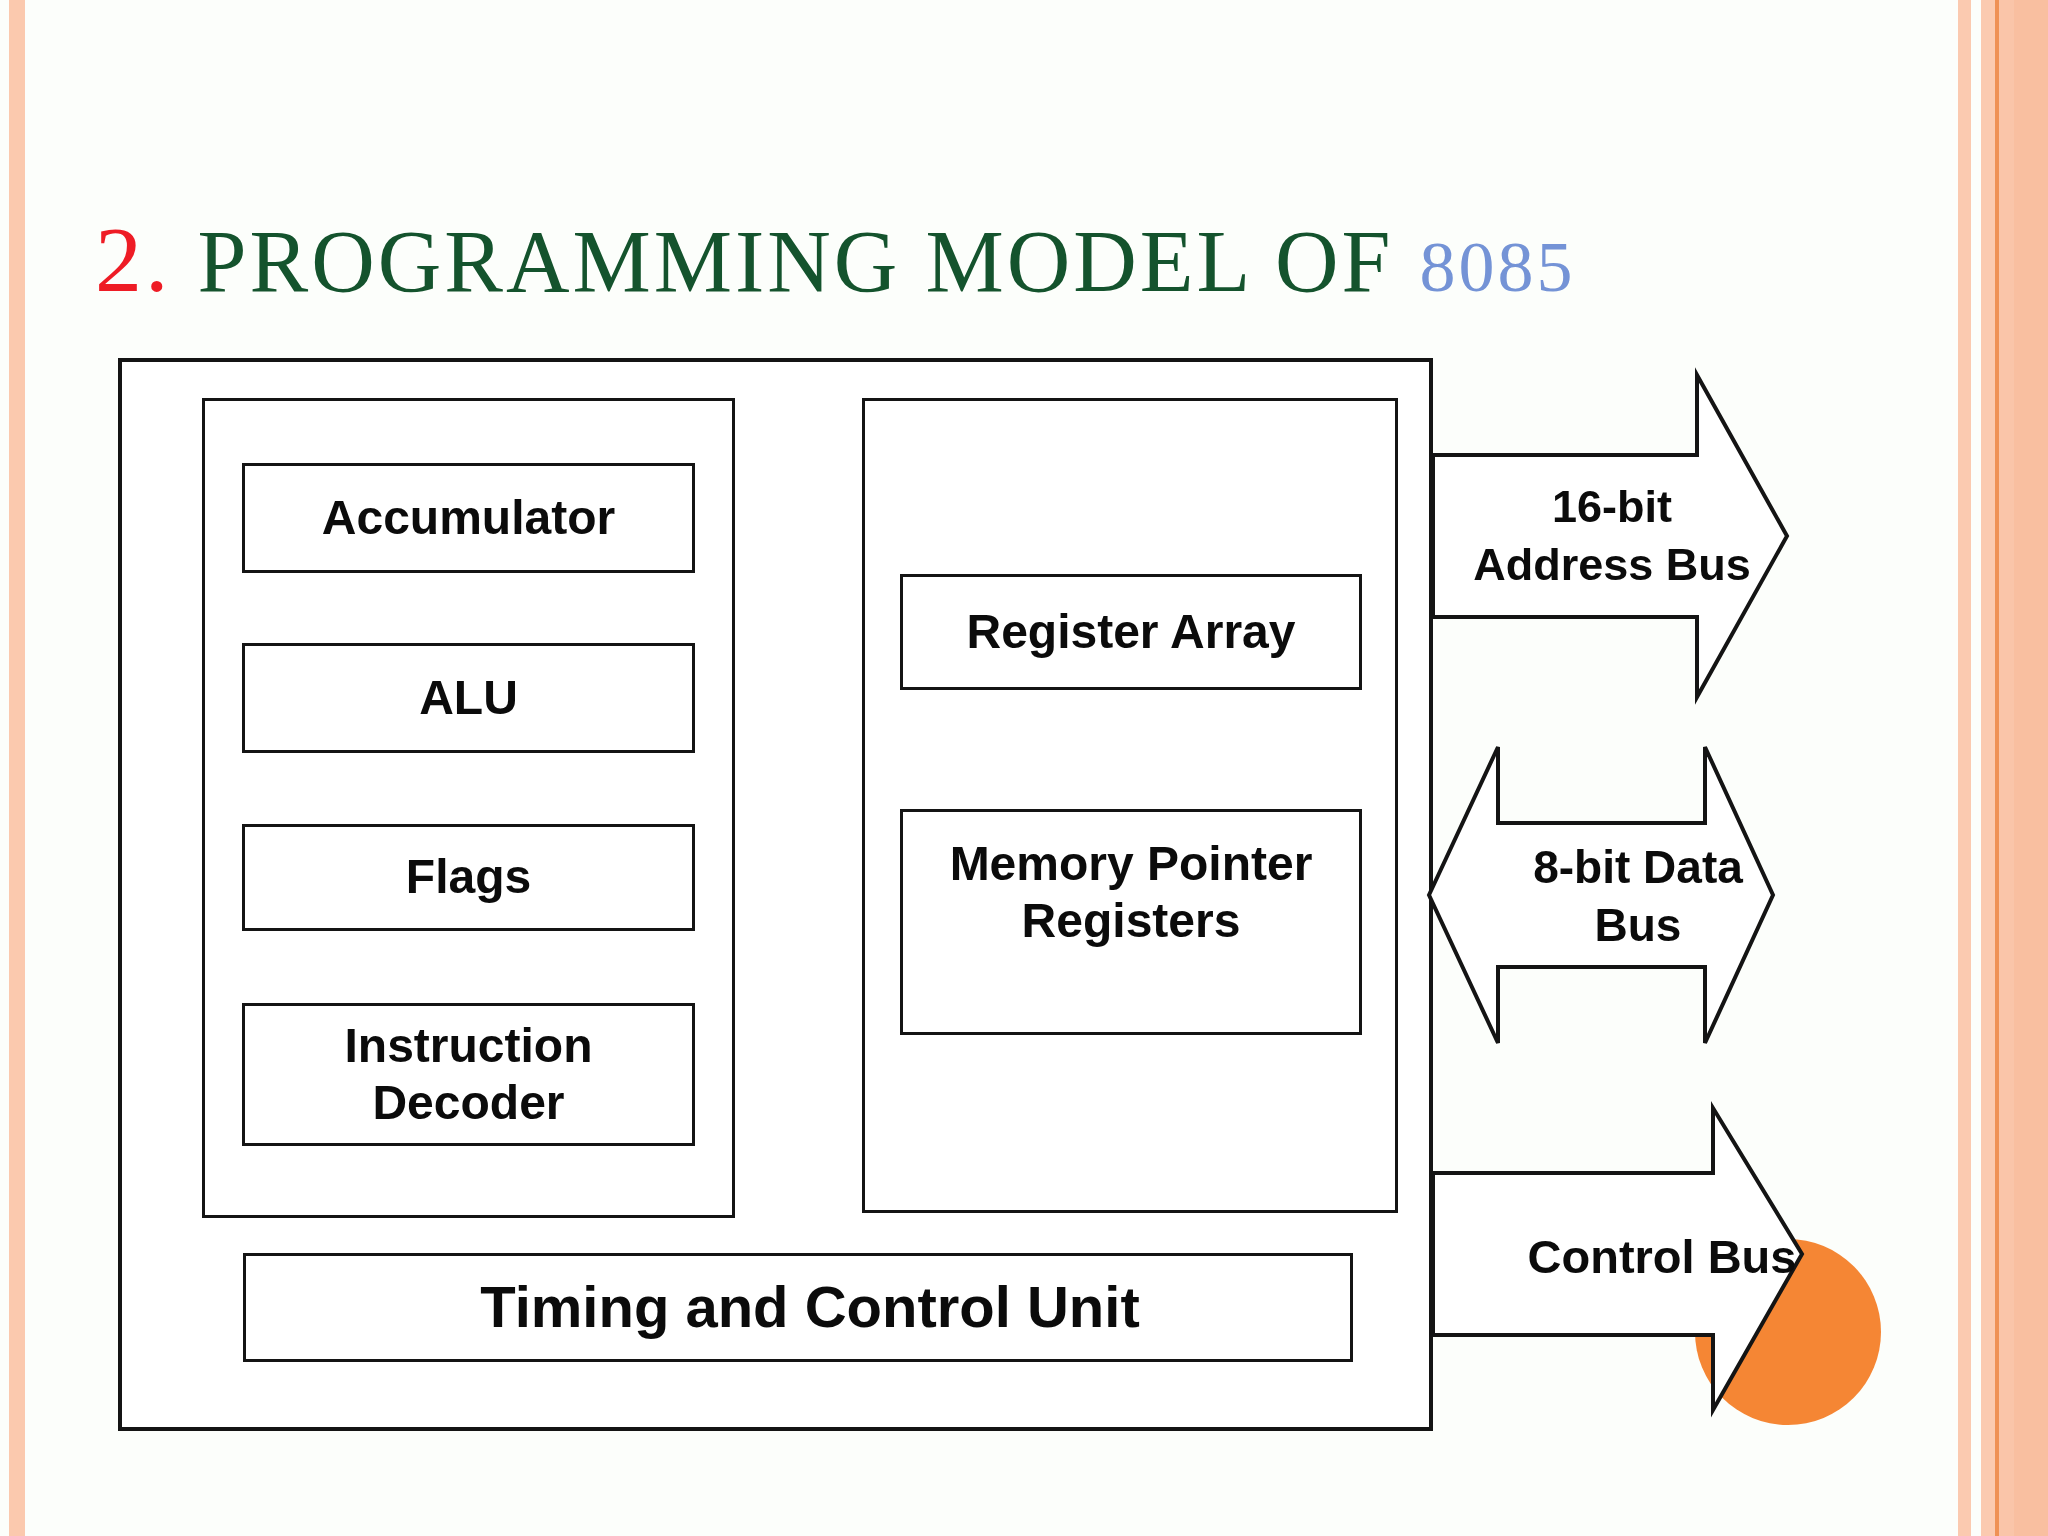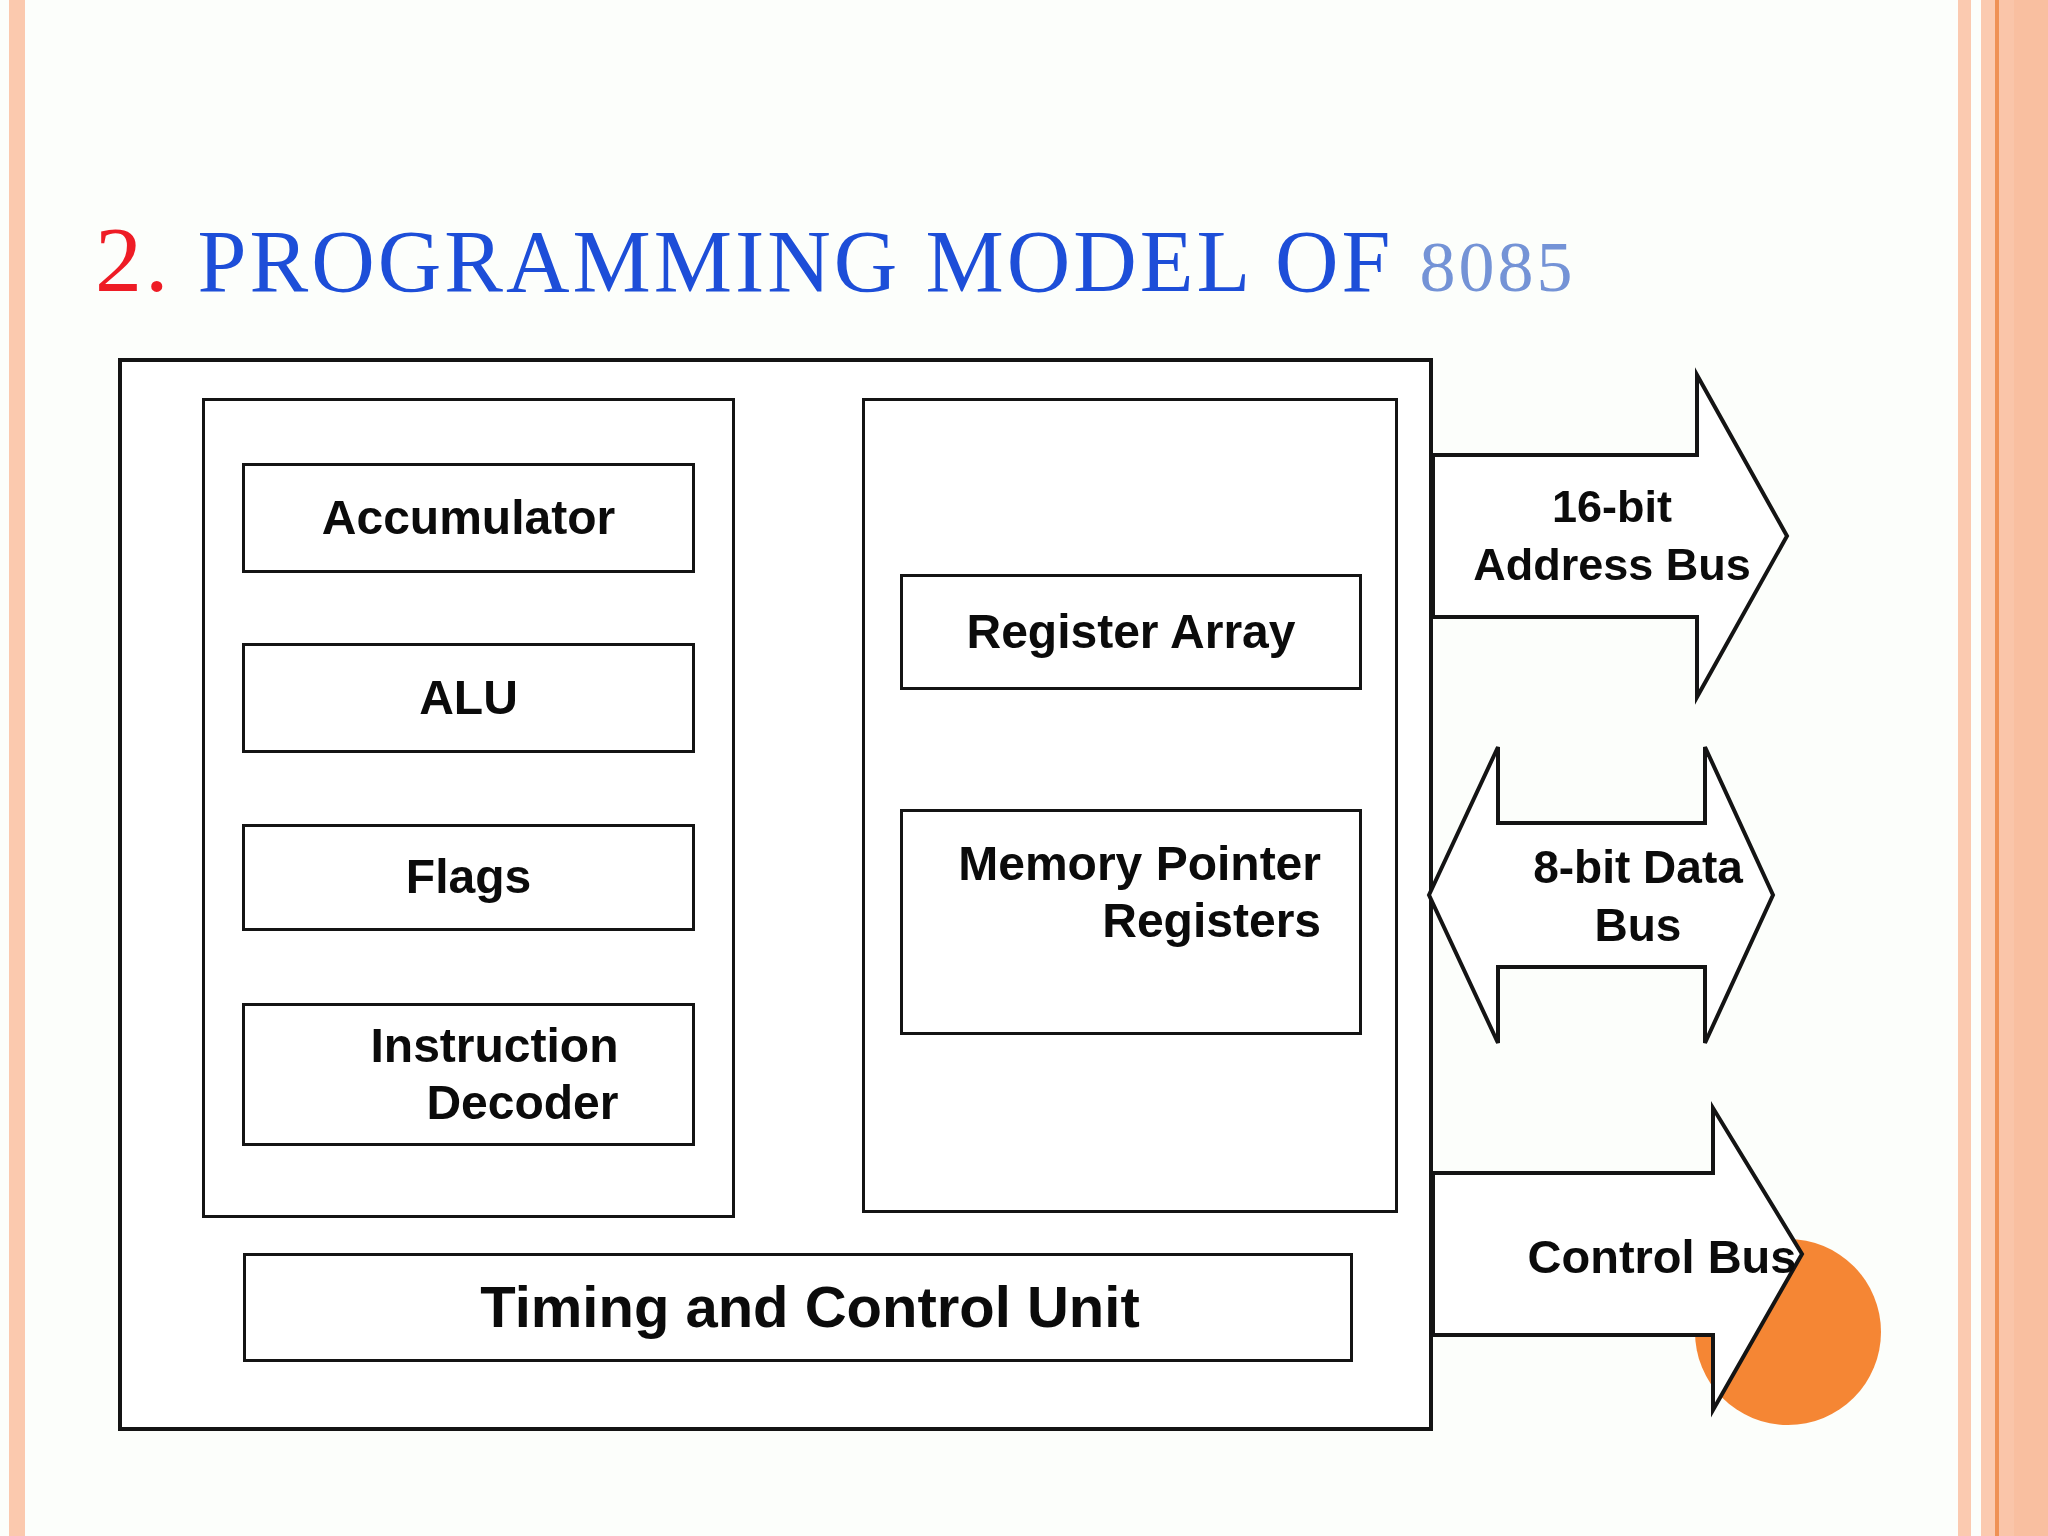--- a/index.html
+++ b/index.html
@@ -28,32 +28,32 @@
       #fac5a9 41px, #fac5a9 56px,
       #f9bfa0 56px, #f9bfa0 90px);
   }
   
   .title{
     position:absolute;left:95px;top:212px;white-space:nowrap;
     font-family:"Liberation Serif", serif;
     letter-spacing:3px;line-height:1;
   }
   .title .num{font-size:94px;color:#ee1c25;margin-right:26px;}
-  .title .main{font-size:88px;color:#1d4ed8;margin-right:26px;}
+  .title .main{font-size:88px;color:#14532d;margin-right:26px;}
   .title .hl{font-size:72px;color:#7493d6;}
   
   .box{
     position:absolute;background:#ffffff;border:3px solid #141414;
     display:flex;align-items:center;justify-content:center;
     text-align:center;color:#0b0b0b;font-weight:700;
     box-sizing:border-box;line-height:1.18;
   }
   .outer{border-width:4px;background:#ffffff;}
   .group{border-width:3px;}
-  .lbl48{font-size:48px;text-align:right;}
+  .lbl48{font-size:48px;}
   .lbl58{font-size:58px;}
   
   svg.buses{position:absolute;left:0;top:0;width:2048px;height:1536px;}
   .buslabel{
     position:absolute;color:#0b0b0b;font-weight:700;font-size:45px;
     line-height:58px;text-align:center;
   }
 </style>
 </head>
 <body>

